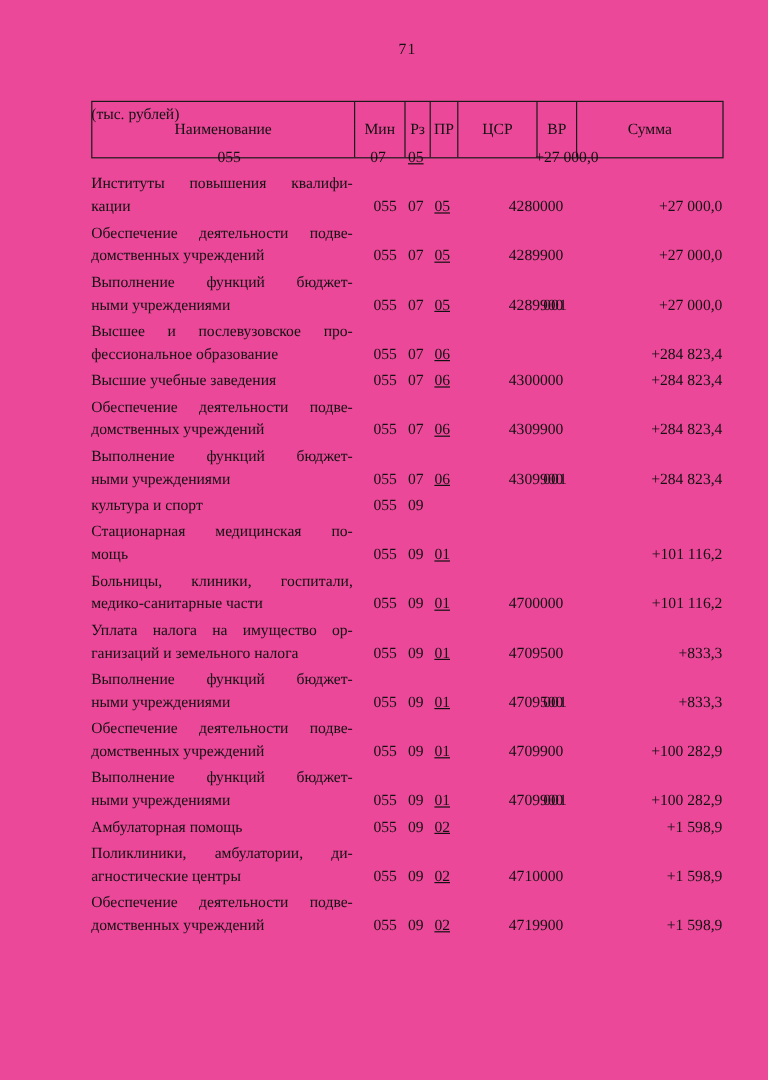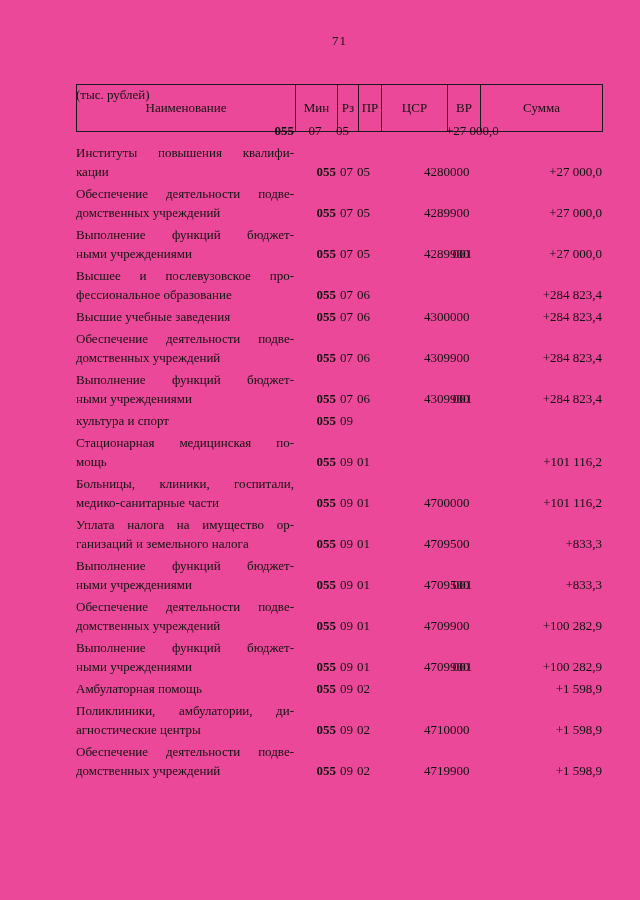--- a/index.html
+++ b/index.html
@@ -73,23 +73,23 @@
   }
   .c { box-sizing: border-box; }
   .name .ln {
     text-align: justify;
     text-align-last: justify;
   }
   .name .ln:last-child {
     text-align: left;
     text-align-last: left;
   }
-  .min { text-align: right; padding-left: 12px; white-space: nowrap; font-weight: bold; }
+  .min { text-align: center; padding-left: 12px; white-space: nowrap; }
   .rz  { text-align: center; white-space: nowrap; }
-  .pr  { white-space: nowrap; }
+  .pr  { text-align: center; white-space: nowrap; text-decoration: underline; }
   .csr { text-align: center; white-space: nowrap; margin-left: 44px; }
   .vr  { text-align: center; white-space: nowrap; }
   .sum { text-align: right; padding-right: 1px; white-space: nowrap; }
 </style>
 </head>
 <body>
 
 <div id="page">
 
   <div class="page-number">71</div>

